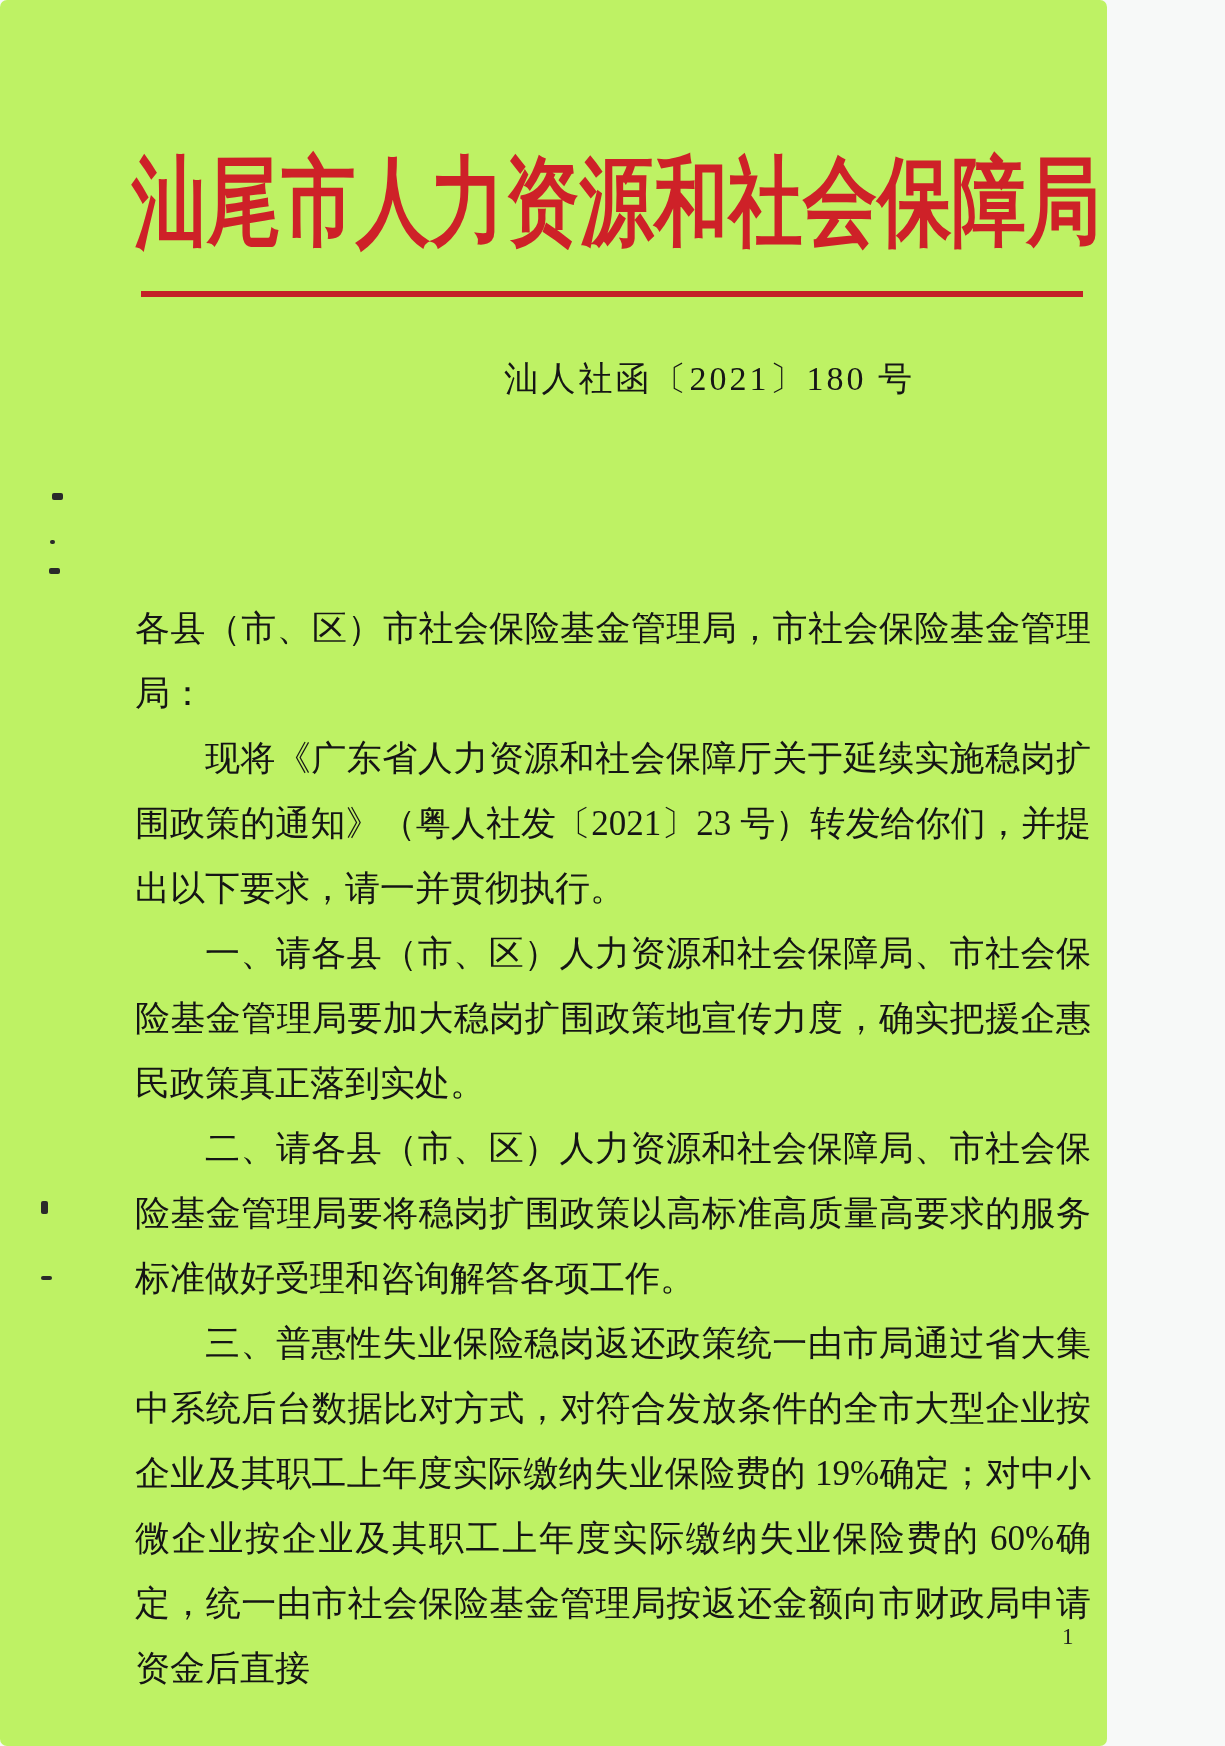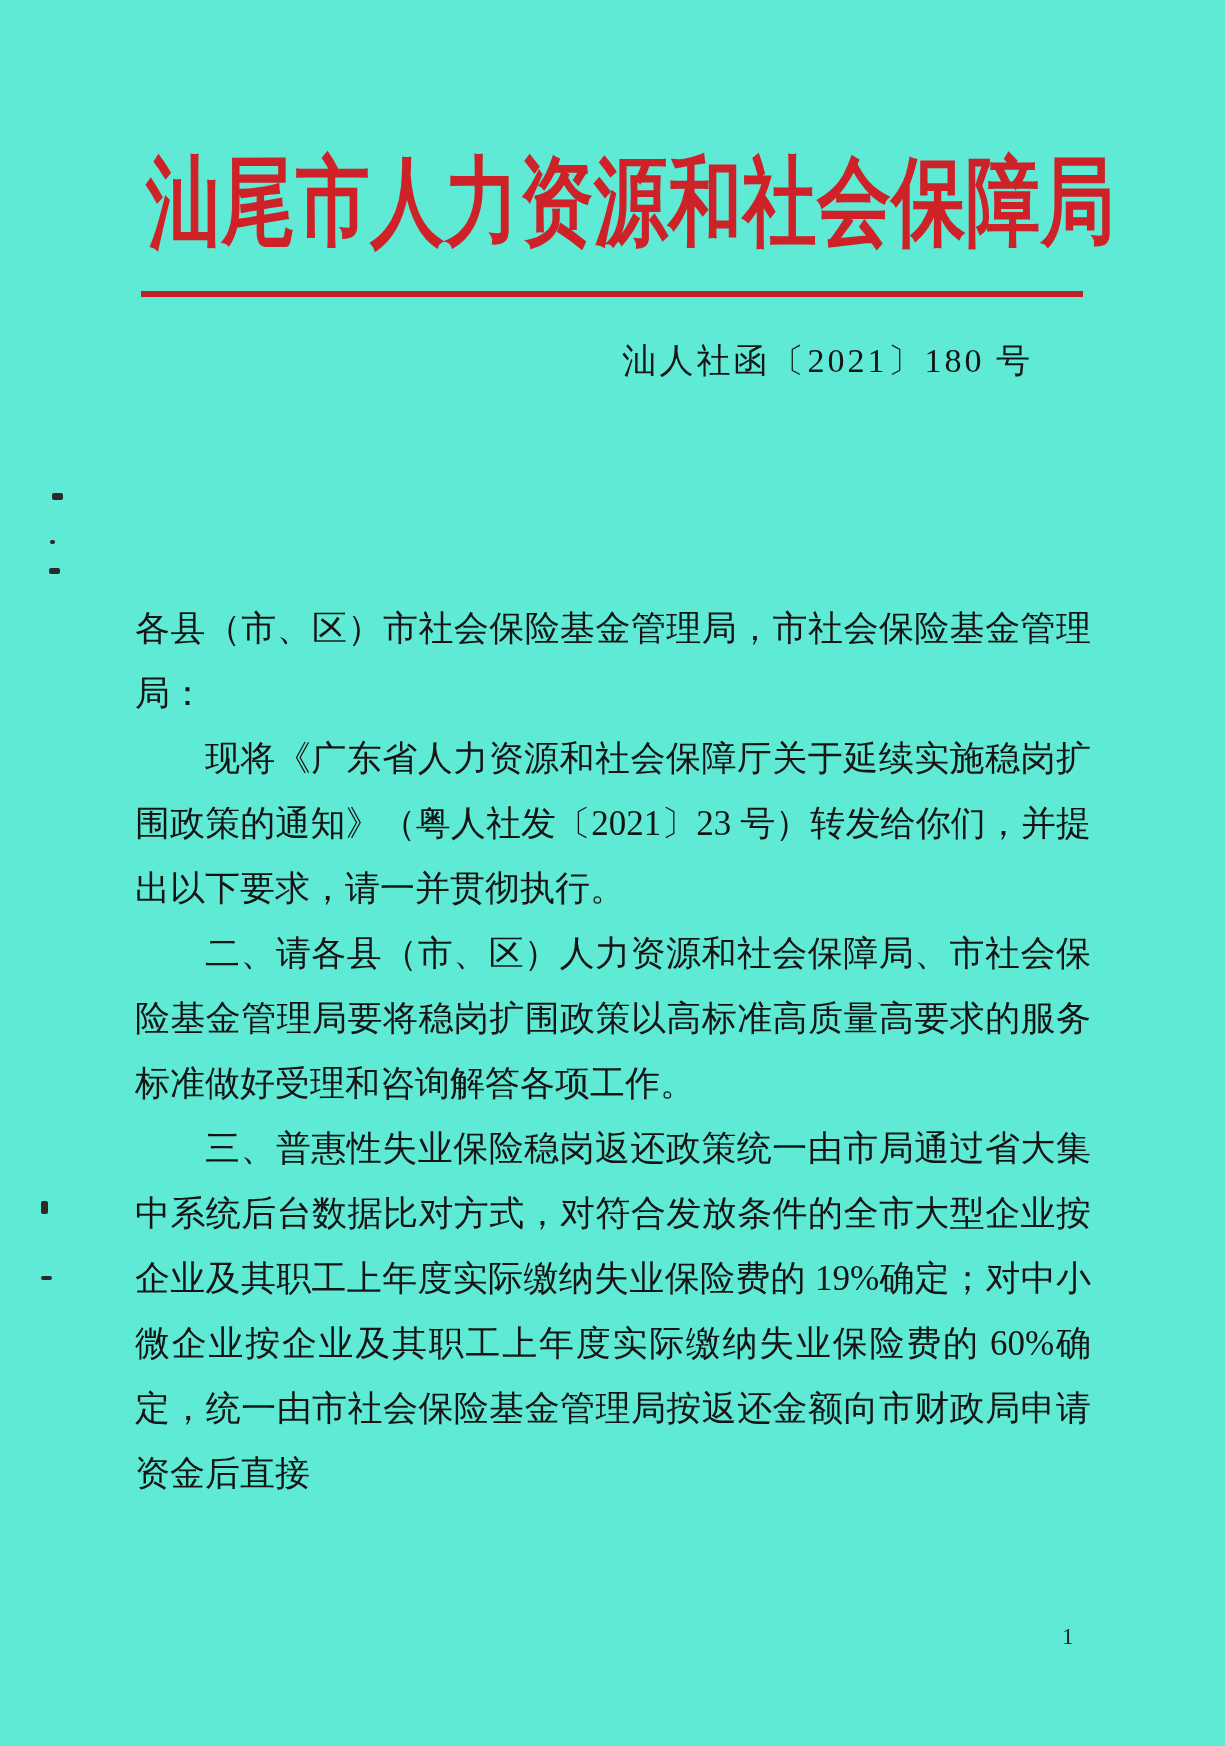--- a/index.html
+++ b/index.html
@@ -2,26 +2,27 @@
 <html><head>
 <meta charset="utf-8">
 <style>
   html, body {
     margin: 0;
     padding: 0;
     background: #f7f9f8;
   }
   .page {
     position: relative;
-    width: 1225px;
+    width: 1107px;
     height: 1746px;
-    background: #5eead4;
+    background: #bef264;
     overflow: hidden;
     font-family: "Liberation Serif", "DejaVu Serif", serif;
     color: #1b1b1b;
+    border-radius: 7px;
   }
   .agency-title {
     position: absolute;
     top: 138px;
     left: 0;
     width: 100%;
     text-align: center;
     font-size: 97px;
     font-weight: bold;
     color: #ce2128;
@@ -33,21 +34,21 @@
   .red-divider {
     position: absolute;
     top: 291px;
     left: 141px;
     width: 942px;
     height: 6px;
     background: #c32127;
   }
   .doc-number {
     position: absolute;
-    top: 338px;
+    top: 356px;
     right: 0;
     width: 100%;
     text-align: right;
     padding-right: 192px;
     box-sizing: border-box;
     font-size: 34px;
     letter-spacing: 3px;
     color: #161616;
   }
   .doc-title {
@@ -104,20 +105,21 @@
   <div class="agency-title">汕尾市人力资源和社会保障局</div>
 
   <div class="red-divider"></div>
 
   <div class="doc-number">汕人社函〔2021〕180 号</div>
 
 
   <div class="body-text">
     <p>各县（市、区）市社会保险基金管理局，市社会保险基金管理局：</p>
     <p class="indent">现将《广东省人力资源和社会保障厅关于延续实施稳岗扩围政策的通知》（粤人社发〔2021〕23 号）转发给你们，并提出以下要求，请一并贯彻执行。</p>
+    <p class="indent">一、请各县（市、区）人力资源和社会保障局、市社会保险基金管理局要加大稳岗扩围政策地宣传力度，确实把援企惠民政策真正落到实处。</p>
     <p class="indent">二、请各县（市、区）人力资源和社会保障局、市社会保险基金管理局要将稳岗扩围政策以高标准高质量高要求的服务标准做好受理和咨询解答各项工作。</p>
     <p class="indent">三、普惠性失业保险稳岗返还政策统一由市局通过省大集中系统后台数据比对方式，对符合发放条件的全市大型企业按企业及其职工上年度实际缴纳失业保险费的 19%确定；对中小微企业按企业及其职工上年度实际缴纳失业保险费的 60%确定，统一由市社会保险基金管理局按返还金额向市财政局申请资金后直接</p>
   </div>
 
   <div class="page-number">1</div>
 
   <div class="speckle sp1"></div>
   <div class="speckle sp2"></div>
   <div class="speckle sp3"></div>
   <div class="speckle sp4"></div>

